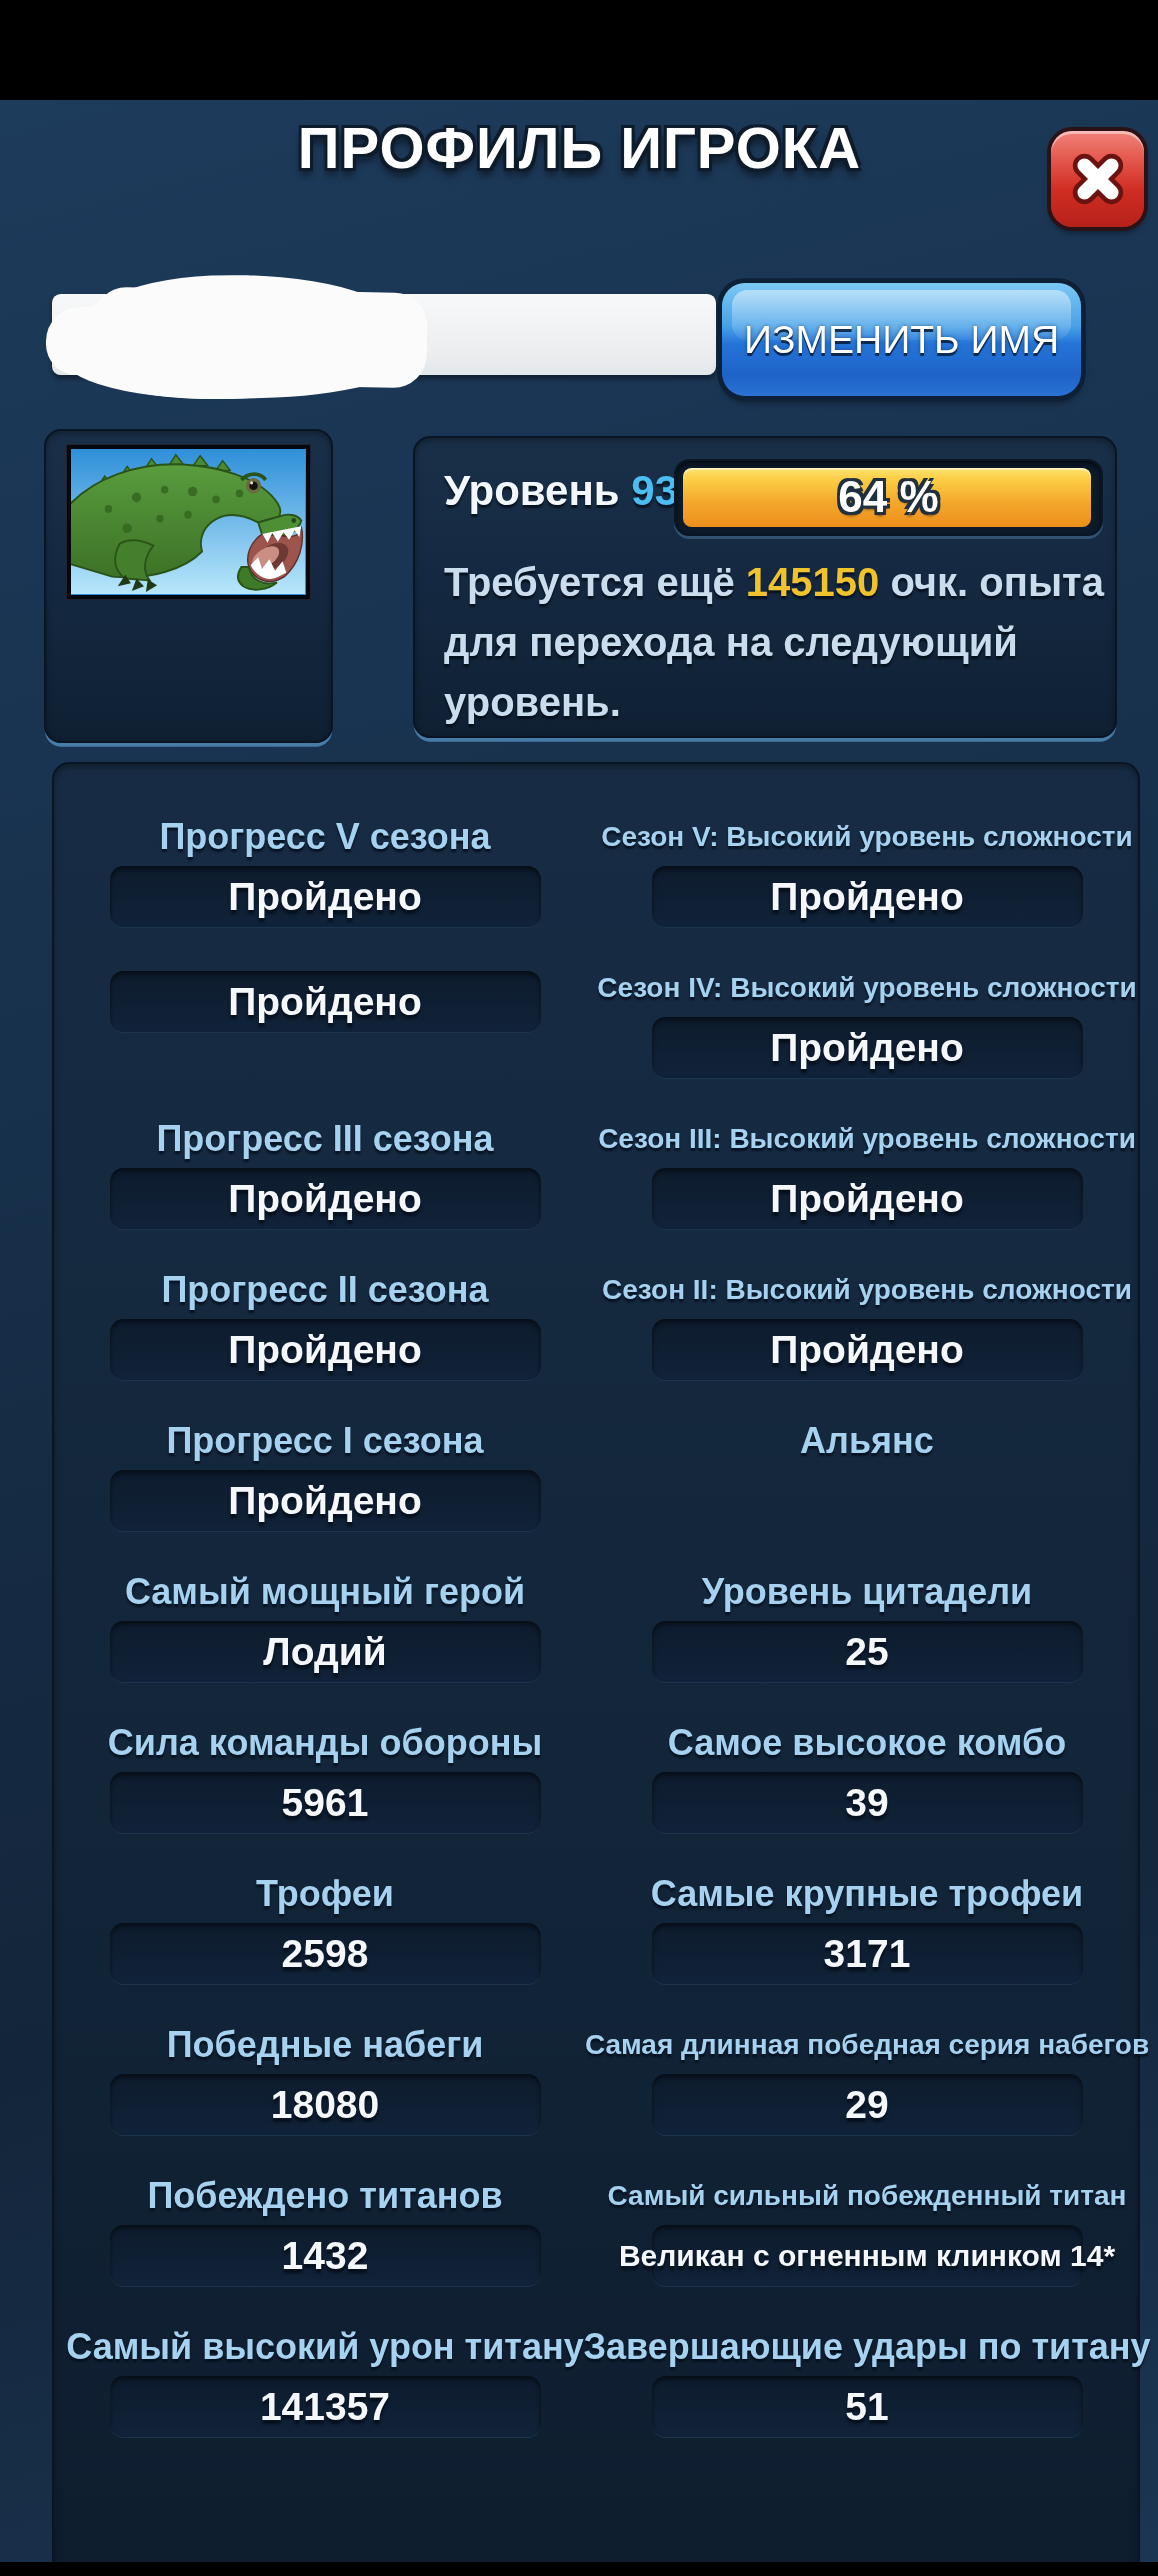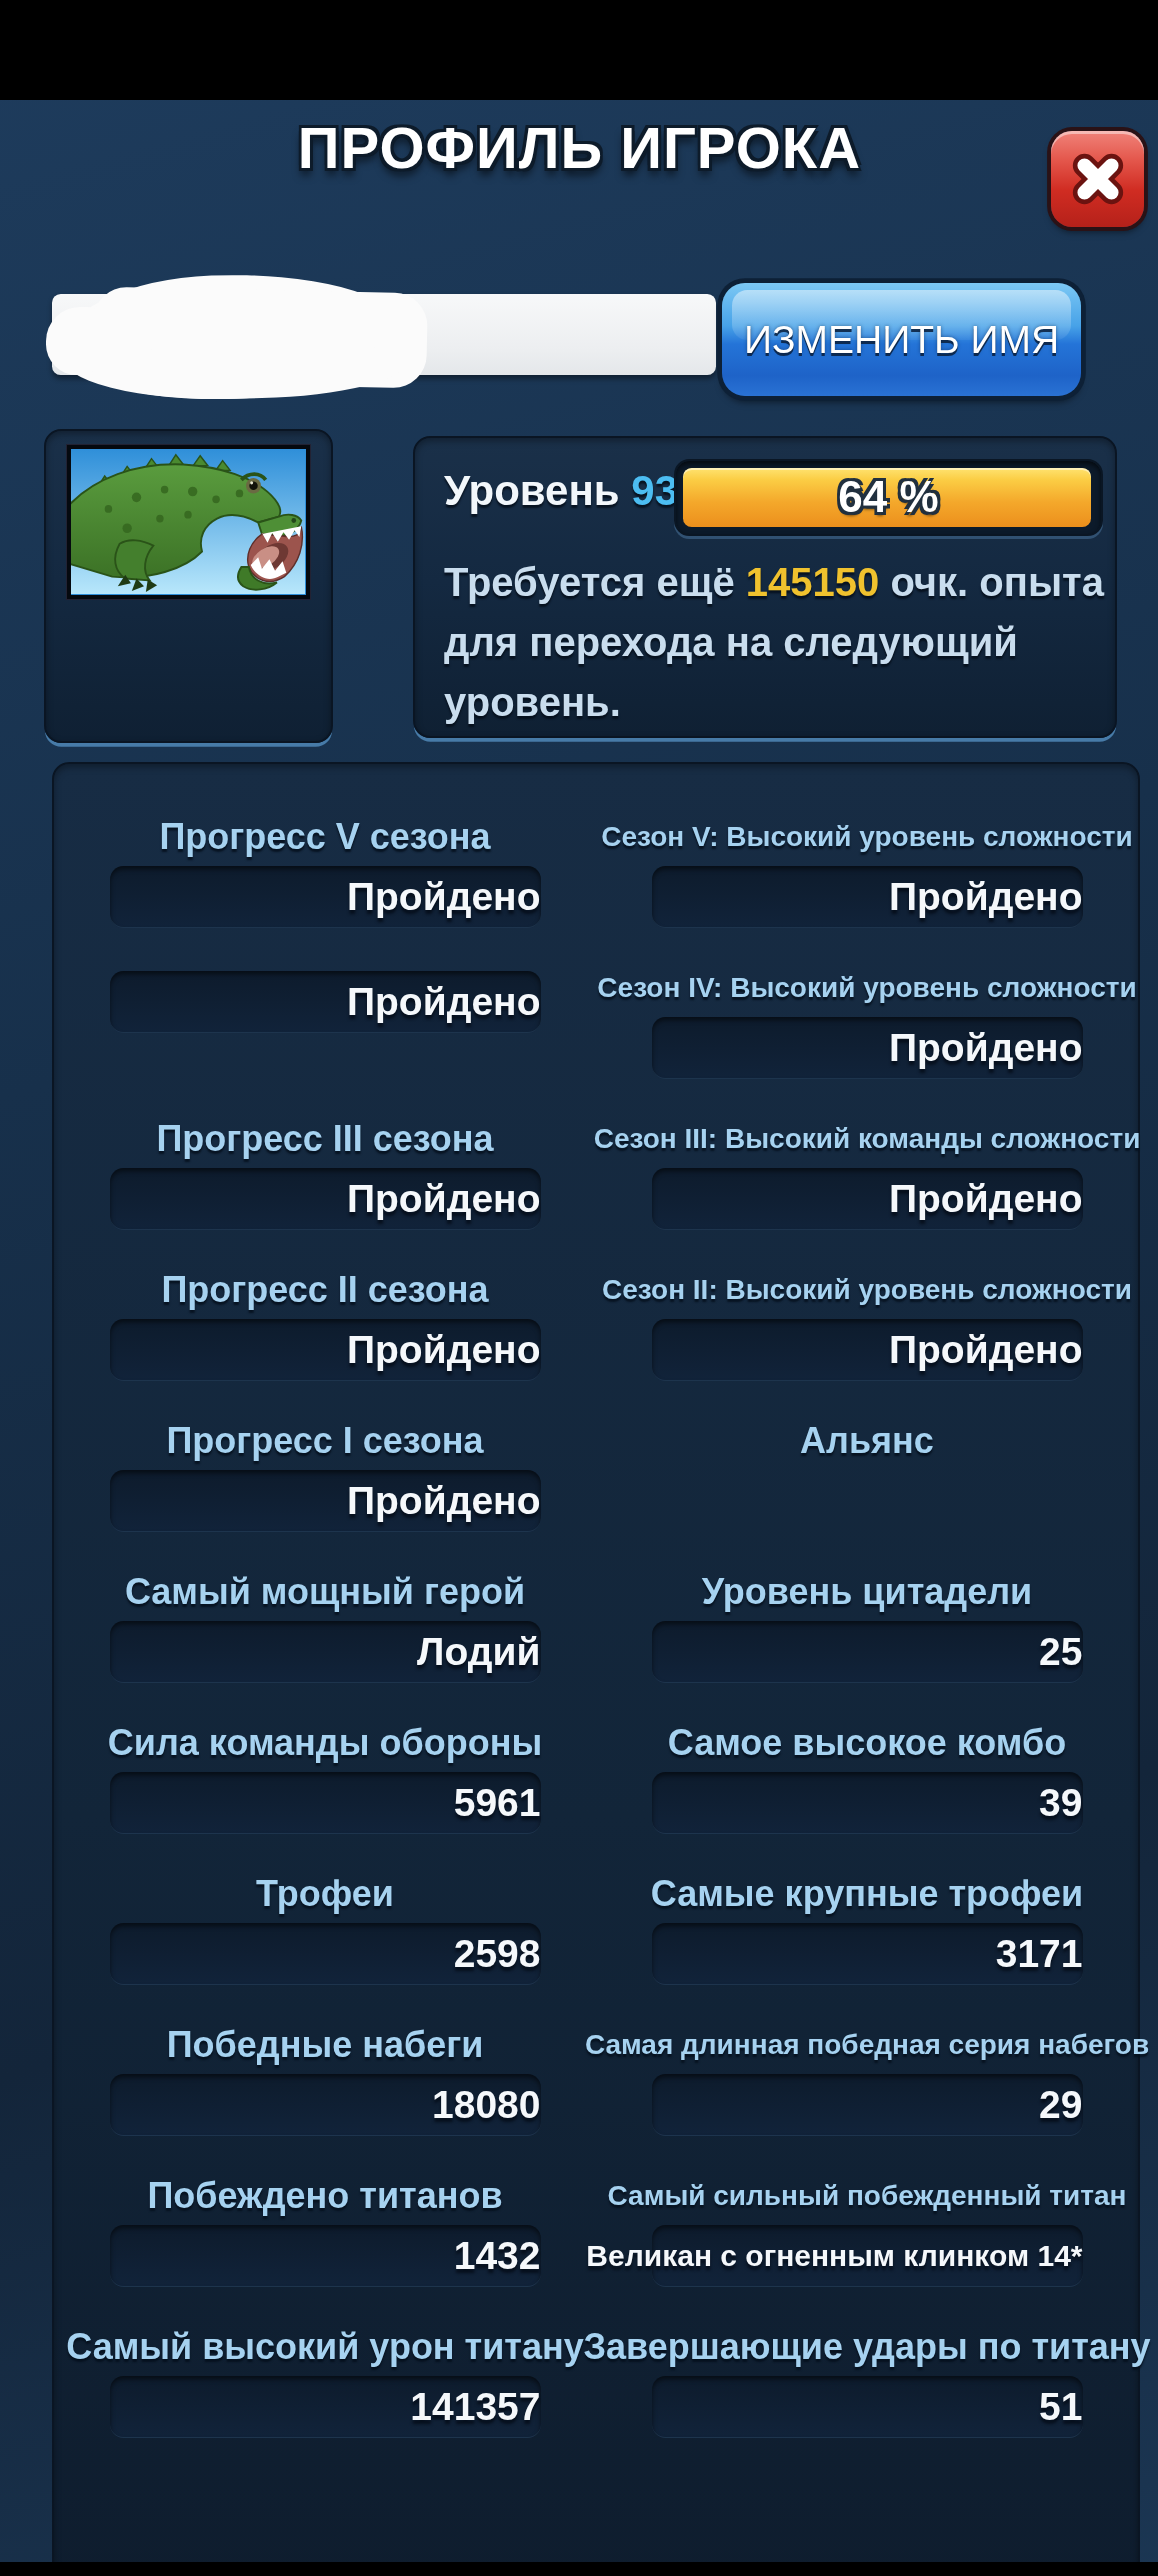--- a/index.html
+++ b/index.html
@@ -74,21 +74,21 @@
     background:linear-gradient(180deg,#172c44 0%,#122539 55%,#0e1c2d 100%); }
   .stats-rows{ position:absolute; inset:0; padding-top:50px; display:flex; flex-direction:column; }
   .stat-row{ display:flex; height:114px; margin-bottom:37px; }
   .stat-cell{ width:50%; display:flex; flex-direction:column; align-items:center; }
   .stat-label{ height:46px; line-height:46px; font-size:36px; color:#a6d2f0; white-space:nowrap;
     text-shadow:0 2.9px 1.9px rgba(5,15,28,.85); z-index:1; }
   .stat-label.sm{ font-size:28px; }
   .stat-box{ margin-top:5.8px; width:431px; height:62px; border-radius:13.5px;
     background:linear-gradient(180deg,#0d1b2c 0%,#11233a 100%);
     box-shadow:inset 0 2.9px 4.8px rgba(0,0,0,.55),inset 0 -1px 0 rgba(100,150,190,.18);
-    display:flex; align-items:center; justify-content:flex-end; }
+    display:flex; align-items:center; justify-content:center; }
   .stat-value{ font-size:39px; color:#f5f8fb; white-space:nowrap;
     text-shadow:0 3.9px 2.9px rgba(3,10,20,.75); }
   .stat-value.sm{ font-size:30px; }
 </style>
 </head>
 <body>
 
 <div class="screen">
   <div class="bar top"></div>
 
@@ -223,21 +223,21 @@
           </div>
         </div>
         <div class="stat-row">
           <div class="stat-cell">
             <div class="stat-label">Прогресс III сезона</div>
             <div class="stat-box">
               <div class="stat-value">Пройдено</div>
             </div>
           </div>
           <div class="stat-cell">
-            <div class="stat-label sm">Сезон III: Высокий команды сложности</div>
+            <div class="stat-label sm">Сезон III: Высокий уровень сложности</div>
             <div class="stat-box">
               <div class="stat-value">Пройдено</div>
             </div>
           </div>
         </div>
         <div class="stat-row">
           <div class="stat-cell">
             <div class="stat-label">Прогресс II сезона</div>
             <div class="stat-box">
               <div class="stat-value">Пройдено</div>

